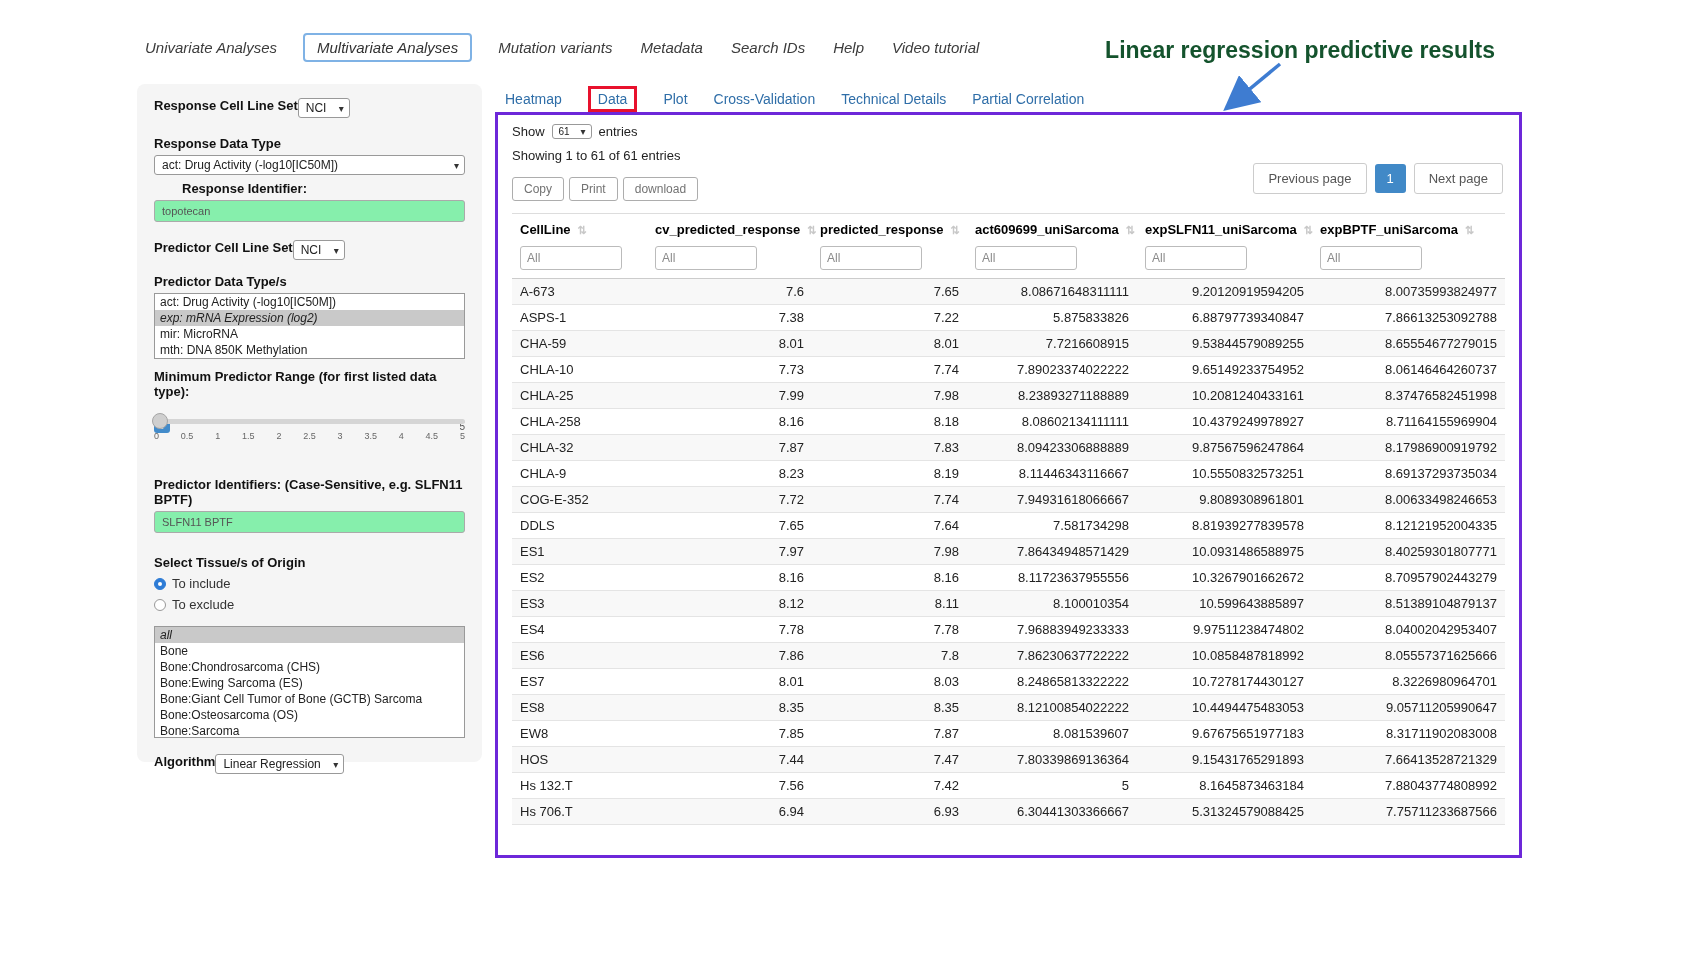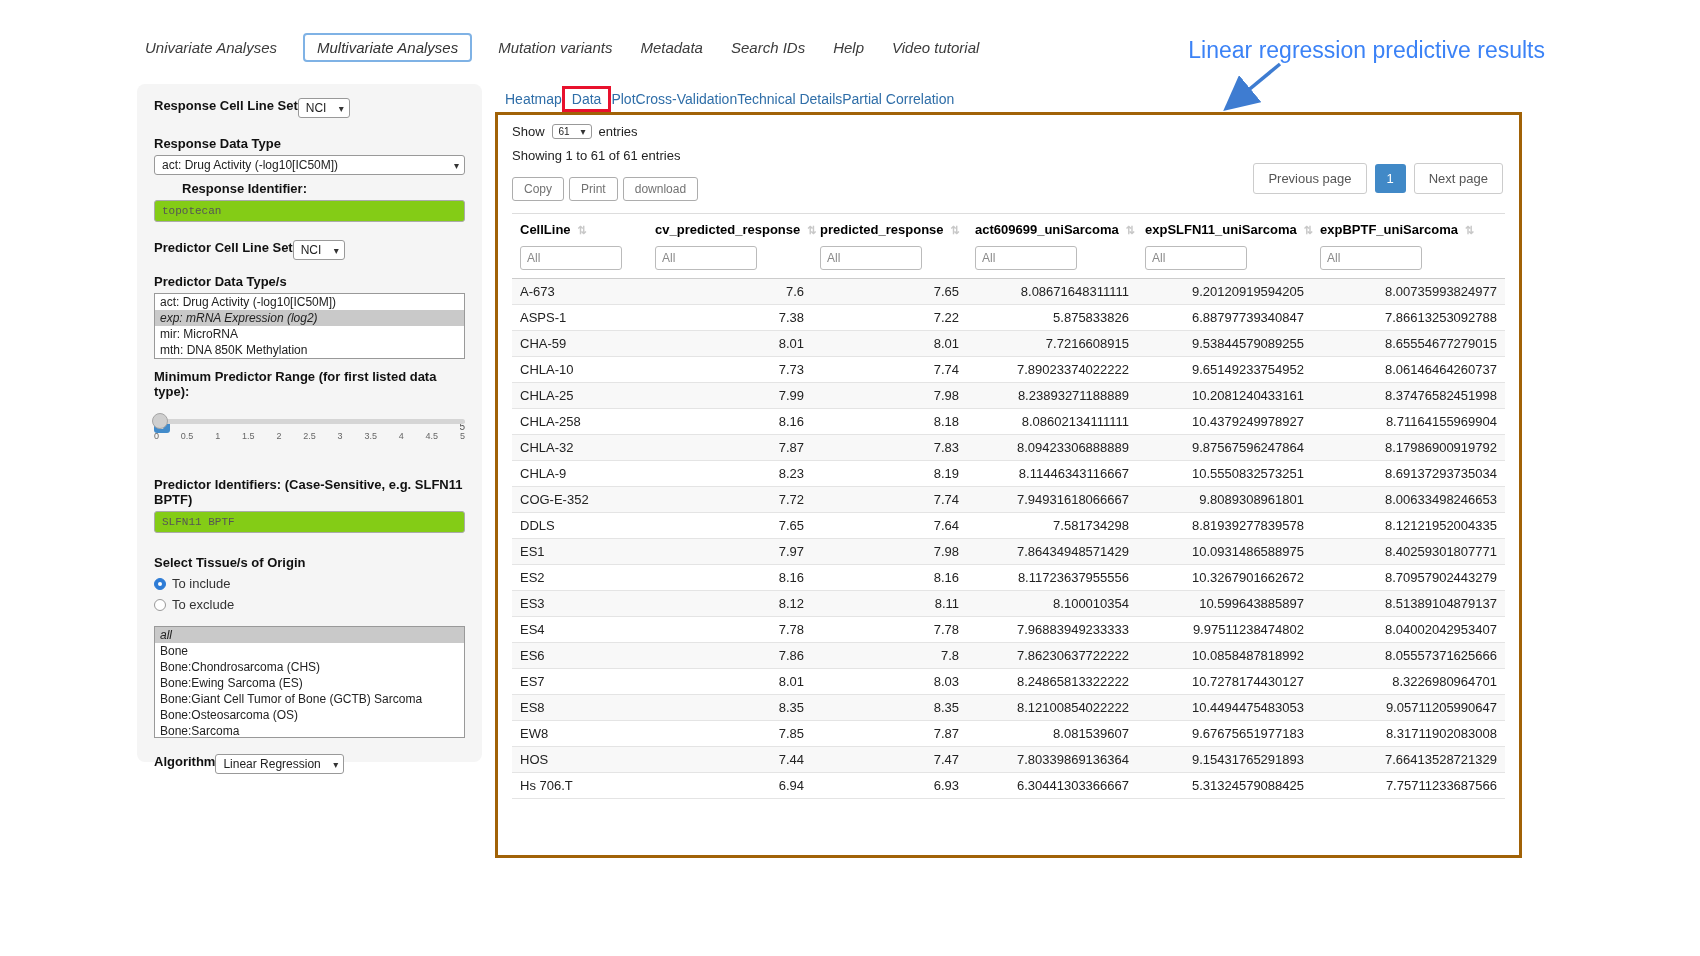--- a/index.html
+++ b/index.html
@@ -6,63 +6,63 @@
   body {
     margin: 0; width: 1700px; height: 956px; position: relative; overflow: hidden;
     background: #ffffff; color: #333;
     font-family: "Liberation Sans", sans-serif;
   }
   
   .topnav { position: absolute; left: 143px; top: 33px; display: flex; align-items: center; gap: 24px; font-size: 15px; color: #3c3c3c; font-style: italic; }
   .nav-tab { padding: 5px 2px; cursor: pointer; white-space: nowrap; }
   .nav-tab.active { border: 2px solid #7fb2e5; border-radius: 4px; padding: 4px 12px; background: #fff; color: #333; }
   
-  .annotation-title { position: absolute; left: 1100px; top: 37px; width: 445px; text-align: right;
-    font-size: 23px; font-weight: normal; color: #3b82f6; }
+  .annotation-title { position: absolute; left: 1050px; top: 37px; width: 445px; text-align: right;
+    font-size: 23px; font-weight: bold; color: #14532d; }
   .annotation-arrow { position: absolute; left: 1218px; top: 58px; }
   
   .sidebar { position: absolute; left: 137px; top: 84px; width: 345px; height: 678px;
     background: #f5f5f5; border-radius: 8px; padding: 14px 17px; font-size: 13px; }
   .field-label { font-weight: bold; color: #111; margin: 0 0 4px 0; }
   .inline-row { display: flex; }
   .sel-wrap { position: relative; display: inline-block; }
   .sel-wrap::after { content: "▾"; position: absolute; right: 6px; top: 50%; transform: translateY(-50%);
     font-size: 10px; color: #333; pointer-events: none; }
   select.sel { appearance: none; -webkit-appearance: none; border: 1px solid #999; border-radius: 3px;
     background: #fff; padding: 2px 22px 2px 7px; font-family: "Liberation Sans", sans-serif; font-size: 12px; color: #222; }
   .sel-full { width: 100%; }
-  input.text-input { width: 100%; border: 1px solid #aaa; border-radius: 3px; background: #84cc16;
-    padding: 4px 7px; font-family: Liberation Mono, monospace; font-size: 11px; color: #555; }
+  input.text-input { width: 100%; border: 1px solid #aaa; border-radius: 3px; background: #86efac;
+    padding: 4px 7px; font-family: Liberation Sans, sans-serif; font-size: 11px; color: #555; }
   .listbox { border: 1px solid #999; background: #fff; font-size: 12px; overflow: hidden; }
   .lb-opt { padding: 1px 5px; white-space: nowrap; color: #222; }
   .lb-opt.sel { background: #c9c9c9; font-style: italic; }
   .mt6 { margin-top: 6px; padding-left: 28px; } .mt10 { margin-top: 10px; } .mt14 { margin-top: 14px; } .mt18 { margin-top: 18px; }
   
   .slider { position: relative; margin-top: 8px; height: 48px; }
   .slider-badge { position: absolute; left: 0; top: 0; background: #428bca; color: #fff; font-size: 10px;
     padding: 1px 5px; border-radius: 3px; line-height: 12px; }
   .slider-max { position: absolute; right: 0; top: 2px; font-size: 10px; color: #555; }
   .slider-track { position: relative; margin-top: 20px; height: 5px; background: #d5d5d5; border-radius: 3px; }
   .slider-handle { position: absolute; left: -2px; top: -6px; width: 16px; height: 16px; border-radius: 50%;
     background: #cfcfcf; border: 1px solid #a5a5a5; }
   .slider-ticks { display: flex; justify-content: space-between; margin-top: 7px; font-size: 9px; color: #666; }
   
   .radio-row { display: flex; align-items: center; gap: 6px; margin-top: 6px; cursor: pointer; }
   .radio { width: 12px; height: 12px; border-radius: 50%; border: 1px solid #999; background: #fff;
     display: inline-flex; align-items: center; justify-content: center; flex: none; }
   .radio.checked { border-color: #2e7cd6; background: #2e7cd6; }
   .radio.checked .dot { width: 4px; height: 4px; border-radius: 50%; background: #fff; }
   
-  .main-tabs { position: absolute; left: 505px; top: 86px; display: flex; align-items: center; 
+  .main-tabs { position: absolute; left: 505px; top: 86px; display: flex; align-items: center; gap: 26px;
     font-size: 14px; color: #2f6ea8; }
   .main-tab { cursor: pointer; white-space: nowrap; }
   .red-box { display: inline-block; border: 3px solid #e8112d; padding: 2px 7px; }
   
   .main-panel { position: absolute; left: 495px; top: 112px; width: 1027px; height: 746px;
-    border: 3px solid #a16207; background: #fff; padding: 8px 14px; }
+    border: 3px solid #6d28d9; background: #fff; padding: 8px 14px; }
   .show-row { display: flex; align-items: center; gap: 7px; font-size: 13px; color: #222; }
   .showing-text { margin-top: 9px; font-size: 13px; color: #222; }
   .pagination { position: absolute; top: 48px; right: 16px; display: flex; align-items: center; font-size: 13px; color: #555; }
   .page-btn { border: 1px solid #ccc; border-radius: 3px; background: #fff; padding: 7px 14px; cursor: pointer;
     font-size: 13px; color: #555; font-family: "Liberation Sans", sans-serif; }
   .page-current { background: #4189c7; color: #fff; border-radius: 3px; padding: 7px 12px; margin: 0 8px; }
   .dt-buttons { margin-top: 14px; display: flex; gap: 5px; }
   .dt-btn { border: 1px solid #adadad; border-radius: 3px; background: #fff; padding: 4px 11px;
     font-size: 12px; color: #737373; cursor: pointer; font-family: "Liberation Sans", sans-serif; }
   table.data-table { width: 100%; border-collapse: collapse; table-layout: fixed; margin-top: 12px;
@@ -407,20 +407,28 @@
         </tr>
         <tr>
           <td class="cell-name">HOS</td>
           <td class="cell-num">7.44</td>
           <td class="cell-num">7.47</td>
           <td class="cell-num">7.80339869136364</td>
           <td class="cell-num">9.15431765291893</td>
           <td class="cell-num">7.66413528721329</td>
         </tr>
         <tr>
+          <td class="cell-name">Hs 132.T</td>
+          <td class="cell-num">7.56</td>
+          <td class="cell-num">7.42</td>
+          <td class="cell-num">5</td>
+          <td class="cell-num">8.1645873463184</td>
+          <td class="cell-num">7.88043774808992</td>
+        </tr>
+        <tr>
           <td class="cell-name">Hs 706.T</td>
           <td class="cell-num">6.94</td>
           <td class="cell-num">6.93</td>
           <td class="cell-num">6.30441303366667</td>
           <td class="cell-num">5.31324579088425</td>
           <td class="cell-num">7.75711233687566</td>
         </tr>
       </tbody>
   </table>
 </div>

